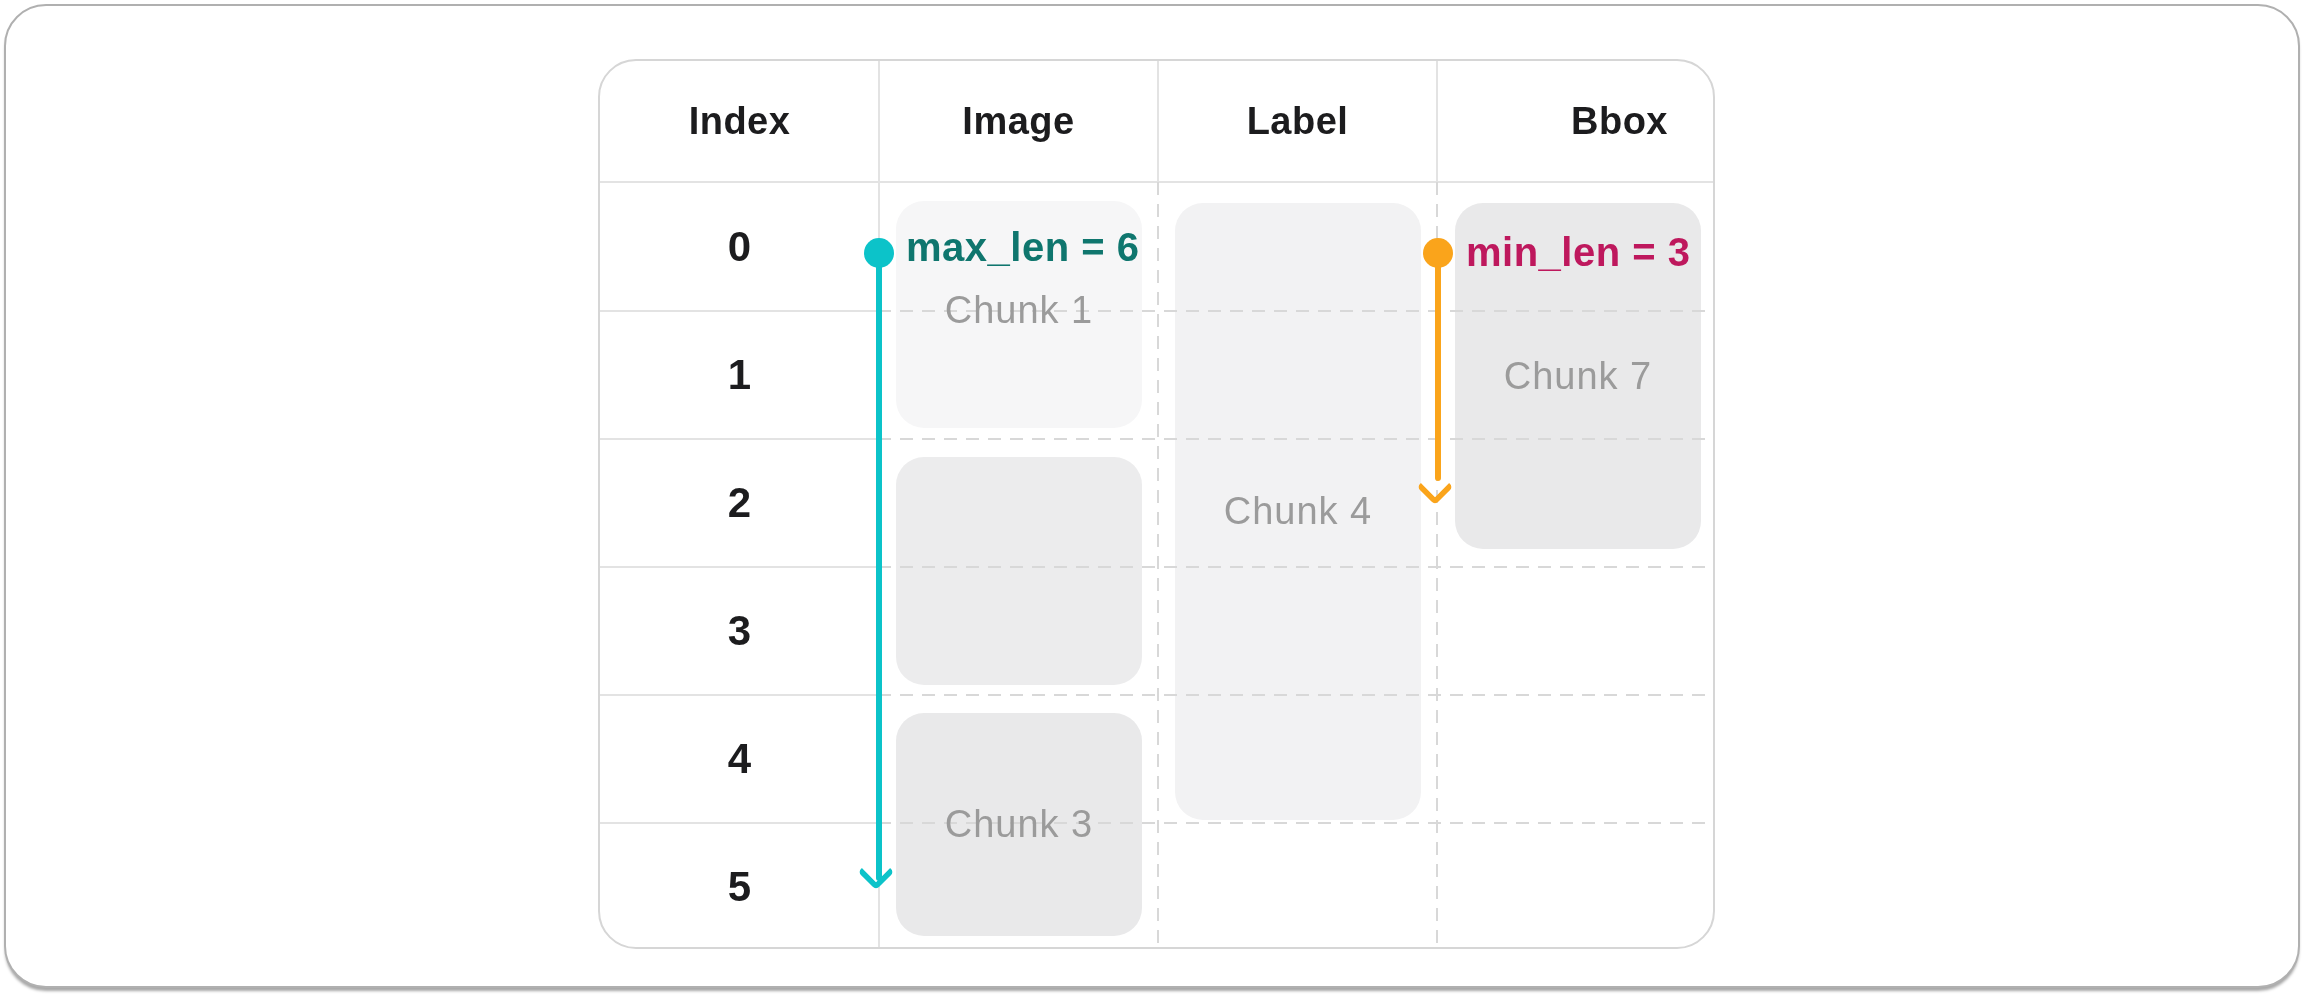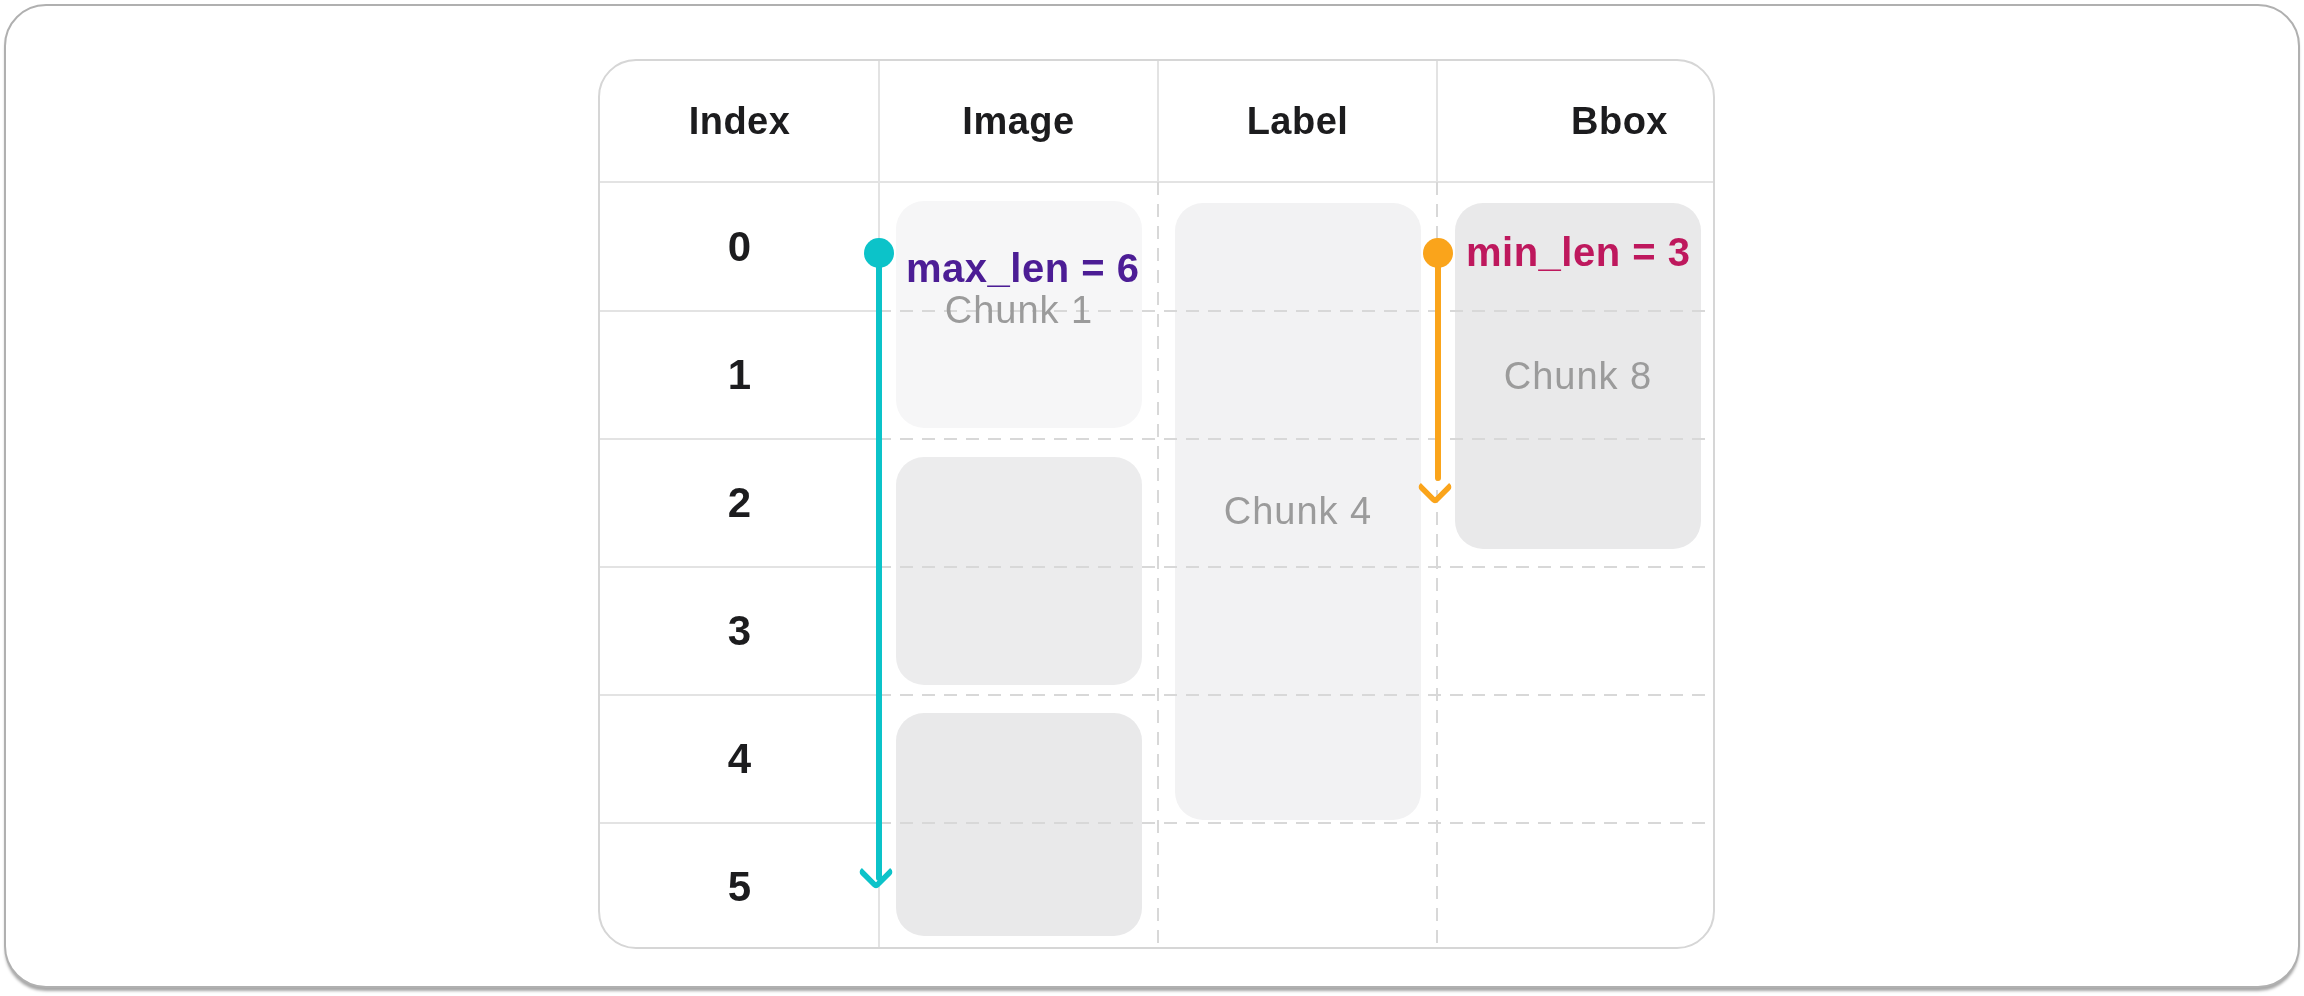--- a/index.html
+++ b/index.html
@@ -65,21 +65,21 @@
            transform:rotate(45deg); }
   .teal   { background:#0cc3c9; }
   .teal-h { color:#0cc3c9; border-color:#0cc3c9; }
   .amber   { background:#faa41b; }
   .amber-h { color:#faa41b; border-color:#faa41b; }
 
   .anno-label {
     position:absolute; font-size:40px; font-weight:700; letter-spacing:0.5px;
     height:52px; line-height:52px; white-space:nowrap;
   }
-  .anno-max { left:306px; top:181px; color:#4c1d95; }
+  .anno-max { left:306px; top:160px; color:#0f766e; }
   .anno-min { left:866px; top:165px; color:#be185d; }
 </style>
 </head>
 <body>
 
 <div class="card">
   <div class="table">
 
     <div class="layer">
       <div class="chunk chunk-1"></div>
@@ -122,22 +122,23 @@
       <div class="icell" style="top:122px">0</div>
       <div class="icell" style="top:250px">1</div>
       <div class="icell" style="top:378px">2</div>
       <div class="icell" style="top:506px">3</div>
       <div class="icell" style="top:634px">4</div>
       <div class="icell" style="top:762px">5</div>
     </div>
 
     <div class="layer">
       <div class="chunk-label" style="left:296px;top:136px;width:246px;height:227px">Chunk 1</div>
+      <div class="chunk-label" style="left:296px;top:652px;width:246px;height:223px">Chunk 3</div>
       <div class="chunk-label" style="left:575px;top:142px;width:246px;height:617px">Chunk 4</div>
-      <div class="chunk-label" style="left:855px;top:142px;width:246px;height:346px">Chunk 8</div>
+      <div class="chunk-label" style="left:855px;top:142px;width:246px;height:346px">Chunk 7</div>
     </div>
 
     <div class="layer">
 
       <div>
         <div class="shaft teal" style="left:276px;top:190px;height:630px"></div>
         <div class="dot teal" style="left:264px;top:177px"></div>
         <div class="head teal-h" style="left:263px;top:798px"></div>
       </div>
       <div class="anno-label anno-max">max_len = 6</div>

